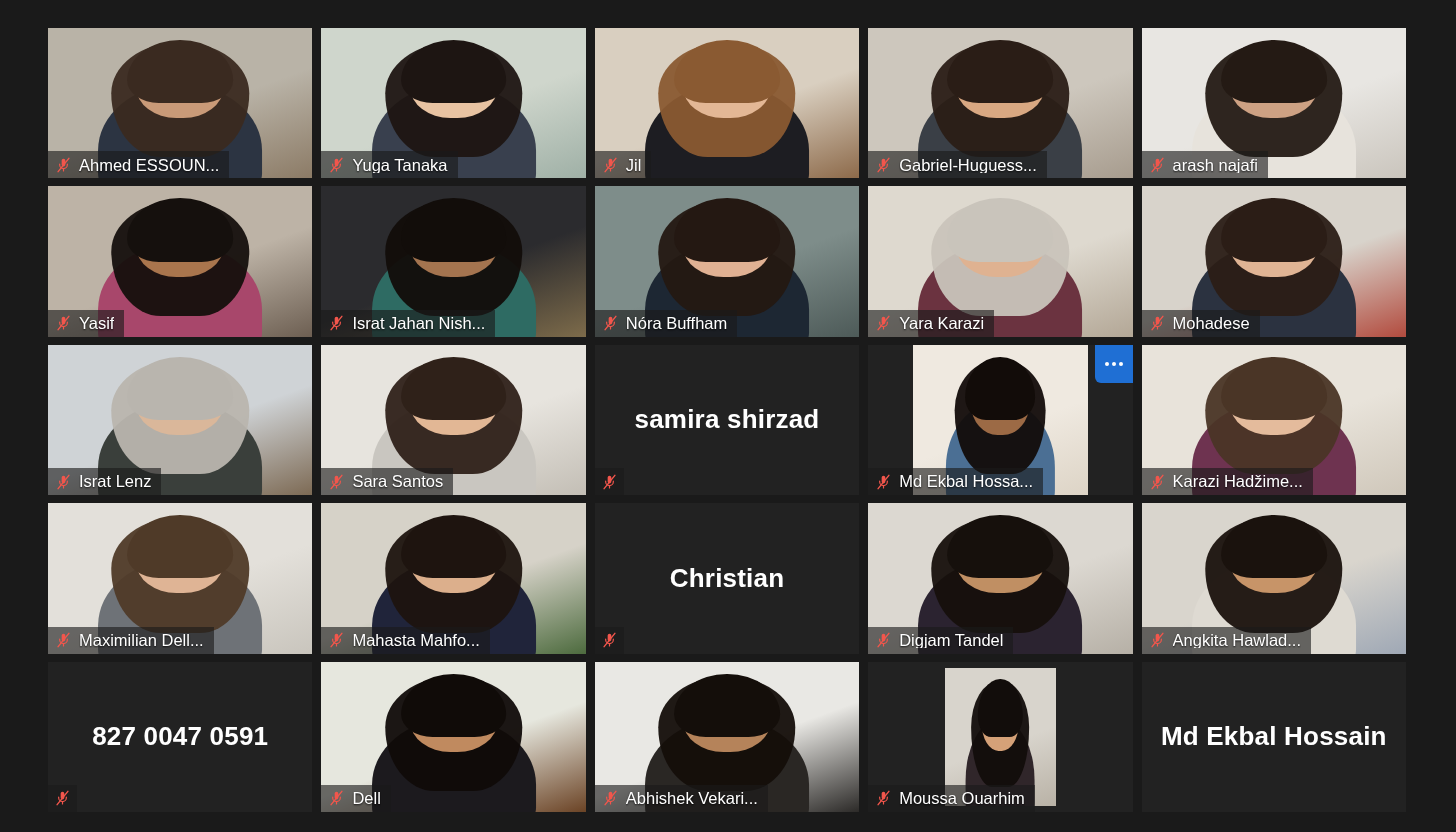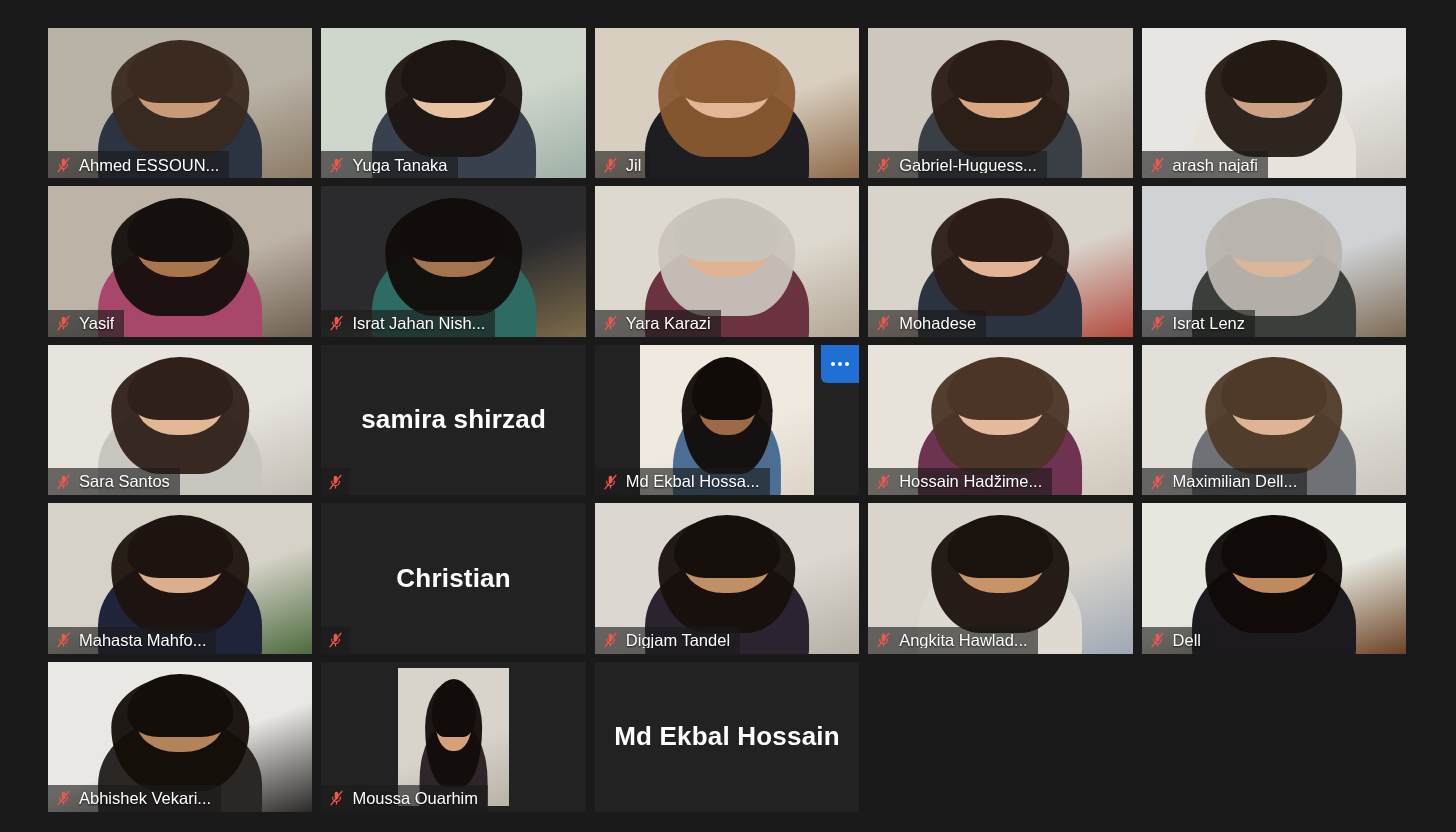--- a/index.html
+++ b/index.html
@@ -240,20 +240,38 @@
           <path d="M12 3.2c-1.5 0-2.6 1.2-2.6 2.6v5.6c0 1.4 1.1 2.6 2.6 2.6s2.6-1.2 2.6-2.6V5.8c0-1.4-1.1-2.6-2.6-2.6z" fill="#f2564c"></path>
           <path d="M6.6 10.6v1c0 3 2.4 5.4 5.4 5.4s5.4-2.4 5.4-5.4v-1" stroke="#f2564c" stroke-width="1.7" fill="none" stroke-linecap="round"></path>
           <path d="M12 17v3.4" stroke="#f2564c" stroke-width="1.7" stroke-linecap="round"></path>
           <path d="M4.4 21.4L19.6 2.6" stroke="#f2564c" stroke-width="2" stroke-linecap="round"></path>
         </svg>
         <span class="nametext">Israt Jahan Nish...</span>
       </div>
     </div>
     <div class="tile">
       <div class="video">
+        <div class="wall" style="background:linear-gradient(160deg,#7e8d8a 0%,#7e8d8a 55%,#4d5a58 100%)"></div>
+        <div class="person" style="background:#1d2733"></div>
+        <div class="hairlong" style="background:#241812;opacity:.95"></div>
+        <div class="head" style="background:#e0b193"></div>
+        <div class="hair" style="background:#241812"></div>
+      </div>
+      <div class="namebar">
+        <svg class="mic" viewBox="0 0 24 24">
+          <path d="M12 3.2c-1.5 0-2.6 1.2-2.6 2.6v5.6c0 1.4 1.1 2.6 2.6 2.6s2.6-1.2 2.6-2.6V5.8c0-1.4-1.1-2.6-2.6-2.6z" fill="#f2564c"></path>
+          <path d="M6.6 10.6v1c0 3 2.4 5.4 5.4 5.4s5.4-2.4 5.4-5.4v-1" stroke="#f2564c" stroke-width="1.7" fill="none" stroke-linecap="round"></path>
+          <path d="M12 17v3.4" stroke="#f2564c" stroke-width="1.7" stroke-linecap="round"></path>
+          <path d="M4.4 21.4L19.6 2.6" stroke="#f2564c" stroke-width="2" stroke-linecap="round"></path>
+        </svg>
+        <span class="nametext">Nóra Buffham</span>
+      </div>
+    </div>
+    <div class="tile">
+      <div class="video">
         <div class="wall" style="background:linear-gradient(160deg,#ded9cf 0%,#ded9cf 55%,#b3a796 100%)"></div>
         <div class="person" style="background:#6b3340"></div>
         <div class="hairlong" style="background:#c9c4bb;opacity:.95"></div>
         <div class="head" style="background:#dfb291"></div>
         <div class="hair" style="background:#c9c4bb"></div>
       </div>
       <div class="namebar">
         <svg class="mic" viewBox="0 0 24 24">
           <path d="M12 3.2c-1.5 0-2.6 1.2-2.6 2.6v5.6c0 1.4 1.1 2.6 2.6 2.6s2.6-1.2 2.6-2.6V5.8c0-1.4-1.1-2.6-2.6-2.6z" fill="#f2564c"></path>
           <path d="M6.6 10.6v1c0 3 2.4 5.4 5.4 5.4s5.4-2.4 5.4-5.4v-1" stroke="#f2564c" stroke-width="1.7" fill="none" stroke-linecap="round"></path>
@@ -359,21 +377,21 @@
         <div class="head" style="background:#e4bb9c"></div>
         <div class="hair" style="background:#4a3526"></div>
       </div>
       <div class="namebar">
         <svg class="mic" viewBox="0 0 24 24">
           <path d="M12 3.2c-1.5 0-2.6 1.2-2.6 2.6v5.6c0 1.4 1.1 2.6 2.6 2.6s2.6-1.2 2.6-2.6V5.8c0-1.4-1.1-2.6-2.6-2.6z" fill="#f2564c"></path>
           <path d="M6.6 10.6v1c0 3 2.4 5.4 5.4 5.4s5.4-2.4 5.4-5.4v-1" stroke="#f2564c" stroke-width="1.7" fill="none" stroke-linecap="round"></path>
           <path d="M12 17v3.4" stroke="#f2564c" stroke-width="1.7" stroke-linecap="round"></path>
           <path d="M4.4 21.4L19.6 2.6" stroke="#f2564c" stroke-width="2" stroke-linecap="round"></path>
         </svg>
-        <span class="nametext">Hossain Hadžime...</span>
+        <span class="nametext">Karazi Hadžime...</span>
       </div>
     </div>
     <div class="tile">
       <div class="video">
         <div class="wall" style="background:linear-gradient(160deg,#e3e0da 0%,#e3e0da 55%,#c9c5bd 100%)"></div>
         <div class="person" style="background:#6e7277"></div>
         <div class="hairlong" style="background:#4f3a28;opacity:.95"></div>
         <div class="head" style="background:#dfb495"></div>
         <div class="hair" style="background:#4f3a28"></div>
       </div>
@@ -443,20 +461,31 @@
         <div class="hair" style="background:#1a120d"></div>
       </div>
       <div class="namebar">
         <svg class="mic" viewBox="0 0 24 24">
           <path d="M12 3.2c-1.5 0-2.6 1.2-2.6 2.6v5.6c0 1.4 1.1 2.6 2.6 2.6s2.6-1.2 2.6-2.6V5.8c0-1.4-1.1-2.6-2.6-2.6z" fill="#f2564c"></path>
           <path d="M6.6 10.6v1c0 3 2.4 5.4 5.4 5.4s5.4-2.4 5.4-5.4v-1" stroke="#f2564c" stroke-width="1.7" fill="none" stroke-linecap="round"></path>
           <path d="M12 17v3.4" stroke="#f2564c" stroke-width="1.7" stroke-linecap="round"></path>
           <path d="M4.4 21.4L19.6 2.6" stroke="#f2564c" stroke-width="2" stroke-linecap="round"></path>
         </svg>
         <span class="nametext">Angkita Hawlad...</span>
+      </div>
+    </div>
+    <div class="tile">
+      <div class="bigname">827 0047 0591</div>
+      <div class="namebar noname">
+        <svg class="mic" viewBox="0 0 24 24">
+          <path d="M12 3.2c-1.5 0-2.6 1.2-2.6 2.6v5.6c0 1.4 1.1 2.6 2.6 2.6s2.6-1.2 2.6-2.6V5.8c0-1.4-1.1-2.6-2.6-2.6z" fill="#f2564c"></path>
+          <path d="M6.6 10.6v1c0 3 2.4 5.4 5.4 5.4s5.4-2.4 5.4-5.4v-1" stroke="#f2564c" stroke-width="1.7" fill="none" stroke-linecap="round"></path>
+          <path d="M12 17v3.4" stroke="#f2564c" stroke-width="1.7" stroke-linecap="round"></path>
+          <path d="M4.4 21.4L19.6 2.6" stroke="#f2564c" stroke-width="2" stroke-linecap="round"></path>
+        </svg>
       </div>
     </div>
     <div class="tile">
       <div class="video">
         <div class="wall" style="background:linear-gradient(160deg,#e6e7de 0%,#e6e7de 55%,#6b4325 100%)"></div>
         <div class="person" style="background:#1c1a1e"></div>
         <div class="hairlong" style="background:#100b08;opacity:.95"></div>
         <div class="head" style="background:#c08a5f"></div>
         <div class="hair" style="background:#100b08"></div>
       </div>

